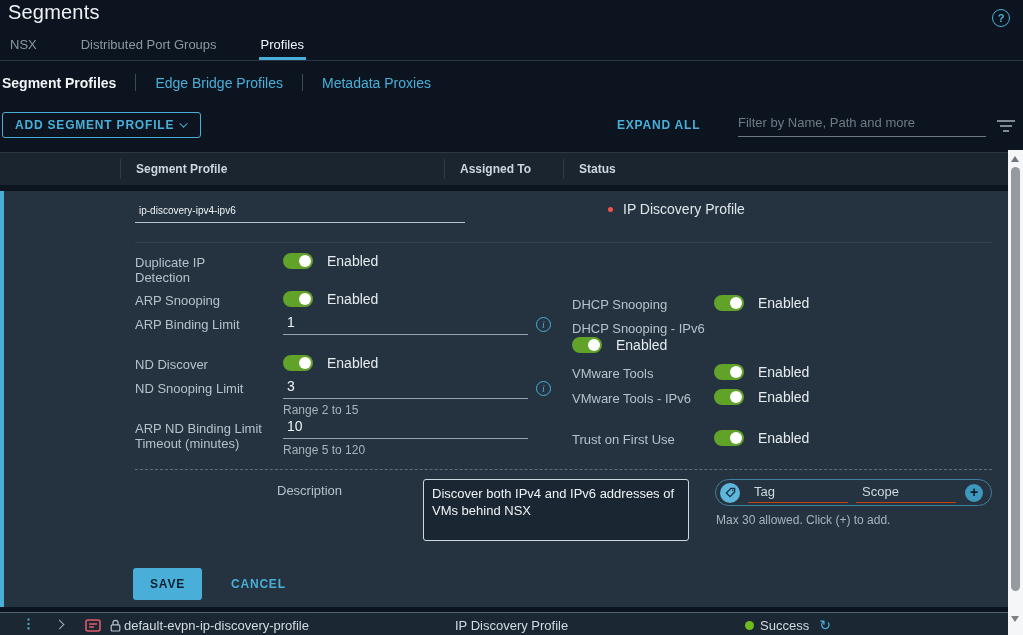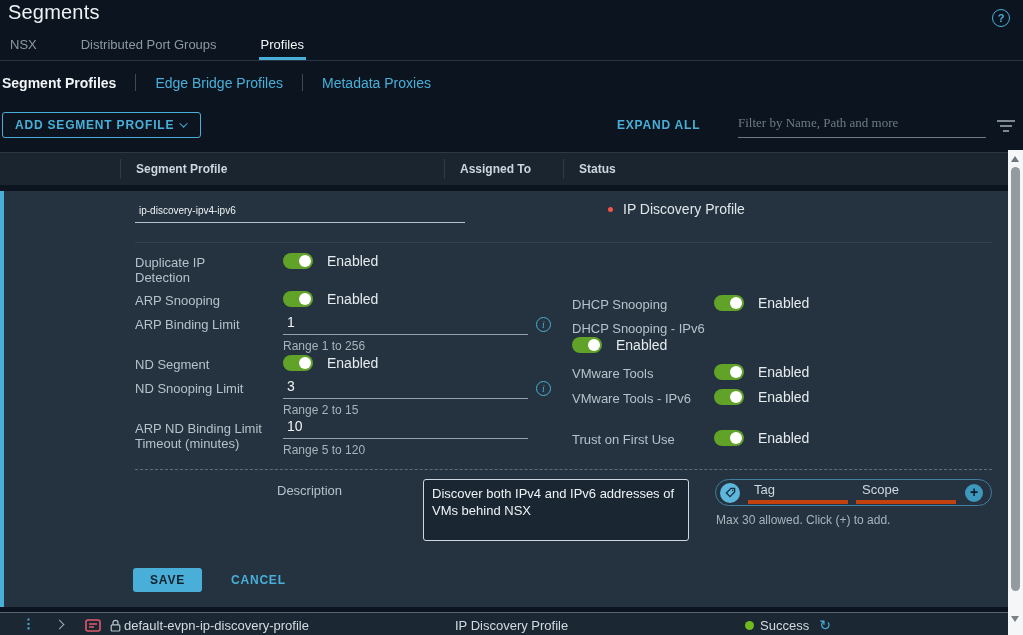--- a/index.html
+++ b/index.html
@@ -18,21 +18,21 @@
 
   .subtabs { position:absolute; left:0; top:74px; display:flex; align-items:center; }
   .subtab { font-size:14px; color:#49afd9; cursor:pointer; padding:0 2px; }
   .subtab.active { color:#f2f5f7; font-weight:bold; }
   .subtab-divider { width:1px; height:17px; background:#3c4a56; margin:0 17px; }
 
   
   .add-btn { position:absolute; left:2px; top:112px; height:26px; padding:0 12px; border:1px solid #49afd9; border-radius:3px; background:transparent; color:#49afd9; font-size:12px; font-weight:bold; letter-spacing:.8px; display:flex; align-items:center; gap:8px; cursor:pointer; font-family:inherit; }
   .chev-down { width:6px; height:6px; border-left:1.5px solid #49afd9; border-bottom:1.5px solid #49afd9; transform:rotate(-45deg) translateY(-2px); }
   .expand-all { position:absolute; left:617px; top:118px; font-size:12px; font-weight:bold; letter-spacing:.8px; color:#49afd9; cursor:pointer; }
-  .filter-box { position:absolute; left:738px; top:112px; width:248px;font-family:Liberation Serif, serif; }
+  .filter-box { position:absolute; left:738px; top:112px; width:248px; }
   .filter-box input { width:100%; background:transparent; border:none; border-bottom:1px solid #6d7a86; color:#c9d3da; font-size:13px; padding:3px 0 6px; outline:none; font-family:inherit; }
   .filter-box input::placeholder { color:#6d7a86; }
   .filter-icon { position:absolute; left:996px; top:120px; width:20px; height:14px; cursor:pointer; }
   .filter-icon i { display:block; height:2px; background:#7d8a95; margin:0 auto 3px; }
   .filter-icon i:nth-child(1){ width:18px; } .filter-icon i:nth-child(2){ width:12px; } .filter-icon i:nth-child(3){ width:6px; }
 
   
   .grid-header { position:absolute; left:0; top:152px; width:1008px; height:33px; background:#1a2530; border-top:1px solid #2c3945; display:flex; align-items:center; }
   .gh-cell { font-size:12px; font-weight:bold; color:#ccd6dd; padding-left:15px; height:20px; line-height:20px; }
   .gh-cell + .gh-cell { border-left:1px solid #2e3b47; }
@@ -75,28 +75,28 @@
 
   .hr-dotted { border:none; border-top:1px dashed #5c6e7a; margin:5px 0 0; }
 
   .bottom-section { display:flex; margin-top:9px;justify-content:flex-end; }
   .desc-label { width:146px; flex:none; font-size:13px; color:#b6c2cb; padding-top:4px; }
   .desc-area { width:266px; height:62px; background:#1a2733; border:1px solid #cfd8de; border-radius:3px; color:#eef2f4; font-size:13px; line-height:17px; padding:5px 8px; resize:none; outline:none; font-family:inherit; flex:none; }
   .tags-block { margin-left:26px; display:flex; }
   .tags-label { width:133px; flex:none; font-size:13px; color:#b6c2cb; padding-top:9px; }
   .tags-pill { width:277px; height:27px; border:1px solid #3f7f9f; border-radius:14px; display:flex; align-items:center; padding:0 4px; }
   .tag-circle { width:20px; height:20px; border-radius:50%; background:#5fb6dc; display:flex; align-items:center; justify-content:center; flex:none; }
-  .tag-input, .scope-input { width:100px; background:transparent; border:none; outline:none; border-bottom:4px solid #c2410c; color:#cfd9df; font-size:13px; padding:1px 6px 3px; margin-left:8px; font-family:inherit; }
+  .tag-input, .scope-input { width:100px; background:transparent; border:none; outline:none; border-bottom:1px solid #c2410c; color:#cfd9df; font-size:13px; padding:1px 6px 3px; margin-left:8px; font-family:inherit; }
   .tag-input::placeholder, .scope-input::placeholder { color:#cfd9df; }
   .plus-btn { width:18px; height:18px; border-radius:50%; background:#3e97bd; color:#0c1a26; font-weight:bold; display:flex; align-items:center; justify-content:center; font-size:14px; margin-left:9px; cursor:pointer; flex:none; }
   .plus-btn::after { content:"+"; margin-top:-1px; }
   .tags-hint { font-size:12px; color:#a7b4bd; margin-top:7px; margin-left:1px; }
 
   .action-row { display:flex; align-items:center; margin-top:27px; margin-left:-2px; }
-  .save-btn { height:24px; padding:0 17px; background:#49afd9; border:none; border-radius:3px; color:#11202b; font-size:12px; font-weight:bold; letter-spacing:.8px; cursor:pointer; font-family:inherit; }
+  .save-btn { height:32px; padding:0 17px; background:#49afd9; border:none; border-radius:3px; color:#11202b; font-size:12px; font-weight:bold; letter-spacing:.8px; cursor:pointer; font-family:inherit; }
   .cancel-btn { margin-left:29px; font-size:12px; font-weight:bold; letter-spacing:.8px; color:#49afd9; cursor:pointer; }
 
   
   .bottom-row { position:absolute; left:0; top:612px; width:1008px; height:23px; background:#1b2733; border-top:1px solid #55656f; }
   .b-dots { position:absolute; left:22px; top:3px; color:#49afd9; font-size:13px; font-weight:bold; letter-spacing:0; cursor:pointer; line-height:15px; }
   .b-dots::after { content:"\22EE"; }
   .b-chev { position:absolute; left:56px; top:8px; width:7px; height:7px; border-top:1.5px solid #9fb0ba; border-right:1.5px solid #9fb0ba; transform:rotate(45deg); cursor:pointer; }
   .b-card { position:absolute; left:85px; top:5px; }
   .b-lock { position:absolute; left:110px; top:5px; }
   .b-name { position:absolute; left:124px; top:5px; font-size:13px; color:#d3dbe1; }
@@ -187,26 +187,25 @@
           </div>
         </div>
 
         <div class="f-row r3">
           <div class="f-label">ARP Binding Limit</div>
           <div class="num-wrap">
             <div class="num-line">
               <input type="text" value="1" style="">
               <span class="info-icon"></span>
             </div>
-            <div class="hint">Range 1 to 256</div>
           </div>
         </div>
 
         <div class="f-row r4">
-          <div class="f-label">ND Segment</div>
+          <div class="f-label">ND Discover</div>
           <div class="toggle-wrap">
             <div class="toggle"></div>
             <span class="toggle-state">Enabled</span>
           </div>
         </div>
 
         <div class="f-row r5">
           <div class="f-label">ND Snooping Limit</div>
           <div class="num-wrap">
             <div class="num-line">

